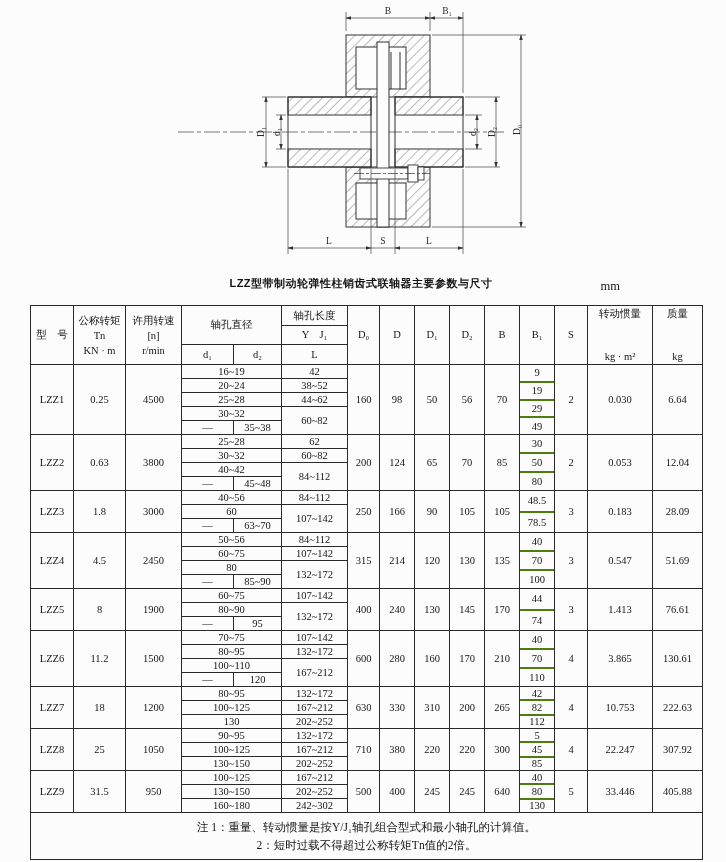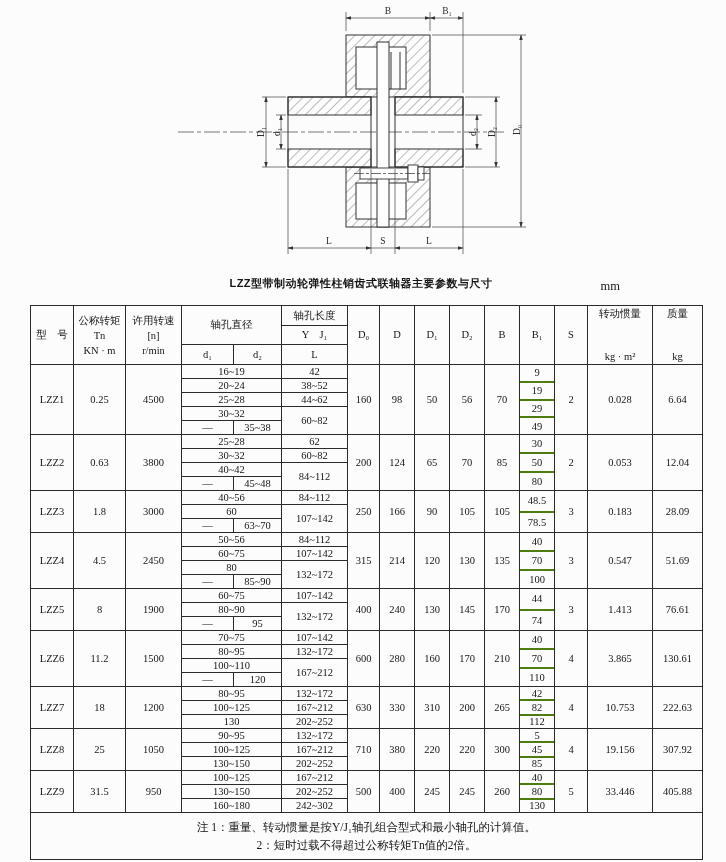--- a/index.html
+++ b/index.html
@@ -221,21 +221,21 @@
         <td rowspan="5">70</td>
         <td rowspan="5" class="b1cell">
           <div class="b1stack">
             <div>9</div>
             <div>19</div>
             <div>29</div>
             <div>49</div>
           </div>
         </td>
         <td rowspan="5">2</td>
-        <td rowspan="5">0.028</td>
+        <td rowspan="5">0.030</td>
         <td rowspan="5">6.64</td>
       </tr>
       <tr>
         <td colspan="2">20~24</td>
         <td>38~52</td>
       </tr>
       <tr>
         <td colspan="2">25~28</td>
         <td>44~62</td>
       </tr>
@@ -449,42 +449,42 @@
         <td rowspan="3">220</td>
         <td rowspan="3">300</td>
         <td rowspan="3" class="b1cell">
           <div class="b1stack">
             <div>5</div>
             <div>45</div>
             <div>85</div>
           </div>
         </td>
         <td rowspan="3">4</td>
-        <td rowspan="3">19.156</td>
+        <td rowspan="3">22.247</td>
         <td rowspan="3">307.92</td>
       </tr>
       <tr>
         <td colspan="2">100~125</td>
         <td>167~212</td>
       </tr>
       <tr>
         <td colspan="2">130~150</td>
         <td>202~252</td>
       </tr>
       <tr>
         <td rowspan="3">LZZ9</td>
         <td rowspan="3">31.5</td>
         <td rowspan="3">950</td>
         <td colspan="2">100~125</td>
         <td>167~212</td>
         <td rowspan="3">500</td>
         <td rowspan="3">400</td>
         <td rowspan="3">245</td>
         <td rowspan="3">245</td>
-        <td rowspan="3">260</td>
+        <td rowspan="3">640</td>
         <td rowspan="3" class="b1cell">
           <div class="b1stack">
             <div>40</div>
             <div>80</div>
             <div>130</div>
           </div>
         </td>
         <td rowspan="3">5</td>
         <td rowspan="3">33.446</td>
         <td rowspan="3">405.88</td>

